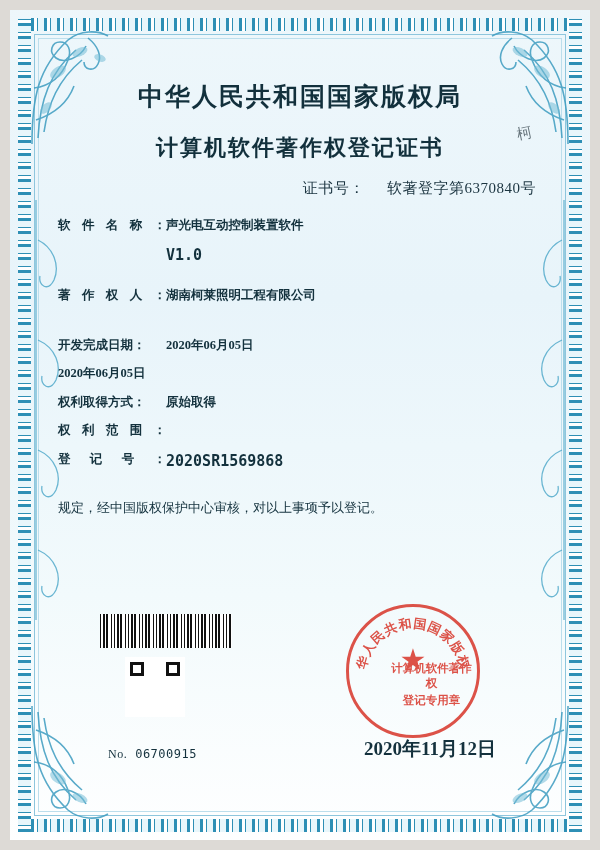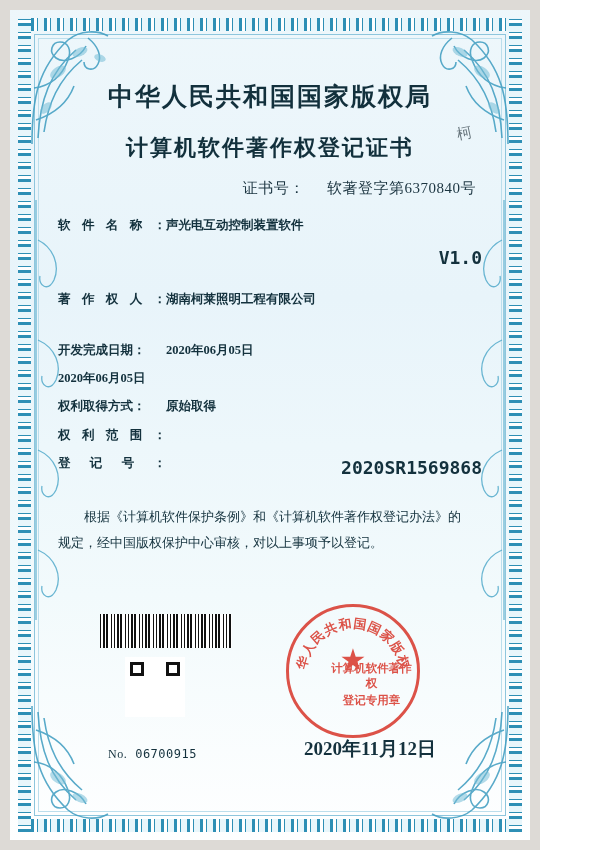--- a/index.html
+++ b/index.html
@@ -10,21 +10,21 @@
   body {
     width: 600px;
     height: 850px;
     font-family: "Liberation Serif", "DejaVu Serif", serif;
     overflow: hidden;
   }
 
   
   .cert {
     position: relative;
-    width: 540px;
+    width: 600px;
     height: 850px;
     box-sizing: border-box;
     background:
       linear-gradient(180deg, #eef7fb 0%, #e8f4fa 35%, #f2fafc 70%, #ffffff 100%);
   }
 
   
   .paper-edge {
     position: absolute;
     inset: 0;
@@ -164,22 +164,21 @@
   .row .key.spread {
     display: flex;
     justify-content: space-between;
   }
   .row .val {
     flex: 1 1 auto;
     font-weight: bold;
   }
   .row .val.mono {
     font-family: "DejaVu Sans Mono", "Liberation Mono", monospace;
-    font-size: 18px;
-    text-align: right;
+    font-size: 15px;
   }
   .row.big { margin-bottom: 9px; }
   .gap-lg { height: 26px; }
   .gap-sm { height: 13px; }
 
   .body-text {
     margin-top: 22px;
     font-size: 13px;
     color: #13313d;
     line-height: 2.0;
@@ -459,23 +458,20 @@
             <span>记</span>
             <span>号</span>
             <span>：</span>
         </div>
         <div class="val mono">2020SR1569868</div>
       </div>
 
     </div>
 
     <div class="body-text">
-      <div>
-        <span class="indent"></span><span>根据《计算机软件保护条例》和《计算机软件著作权登记办法》的</span>
-      </div>
       <div>规定，经中国版权保护中心审核，对以上事项予以登记。</div>
     </div>
 
     <div class="bottom">
 
       <div class="barcode"></div>
       <div class="qr"></div>
 
       <div class="serial">
         <span class="no">No.</span><span>06700915</span>

